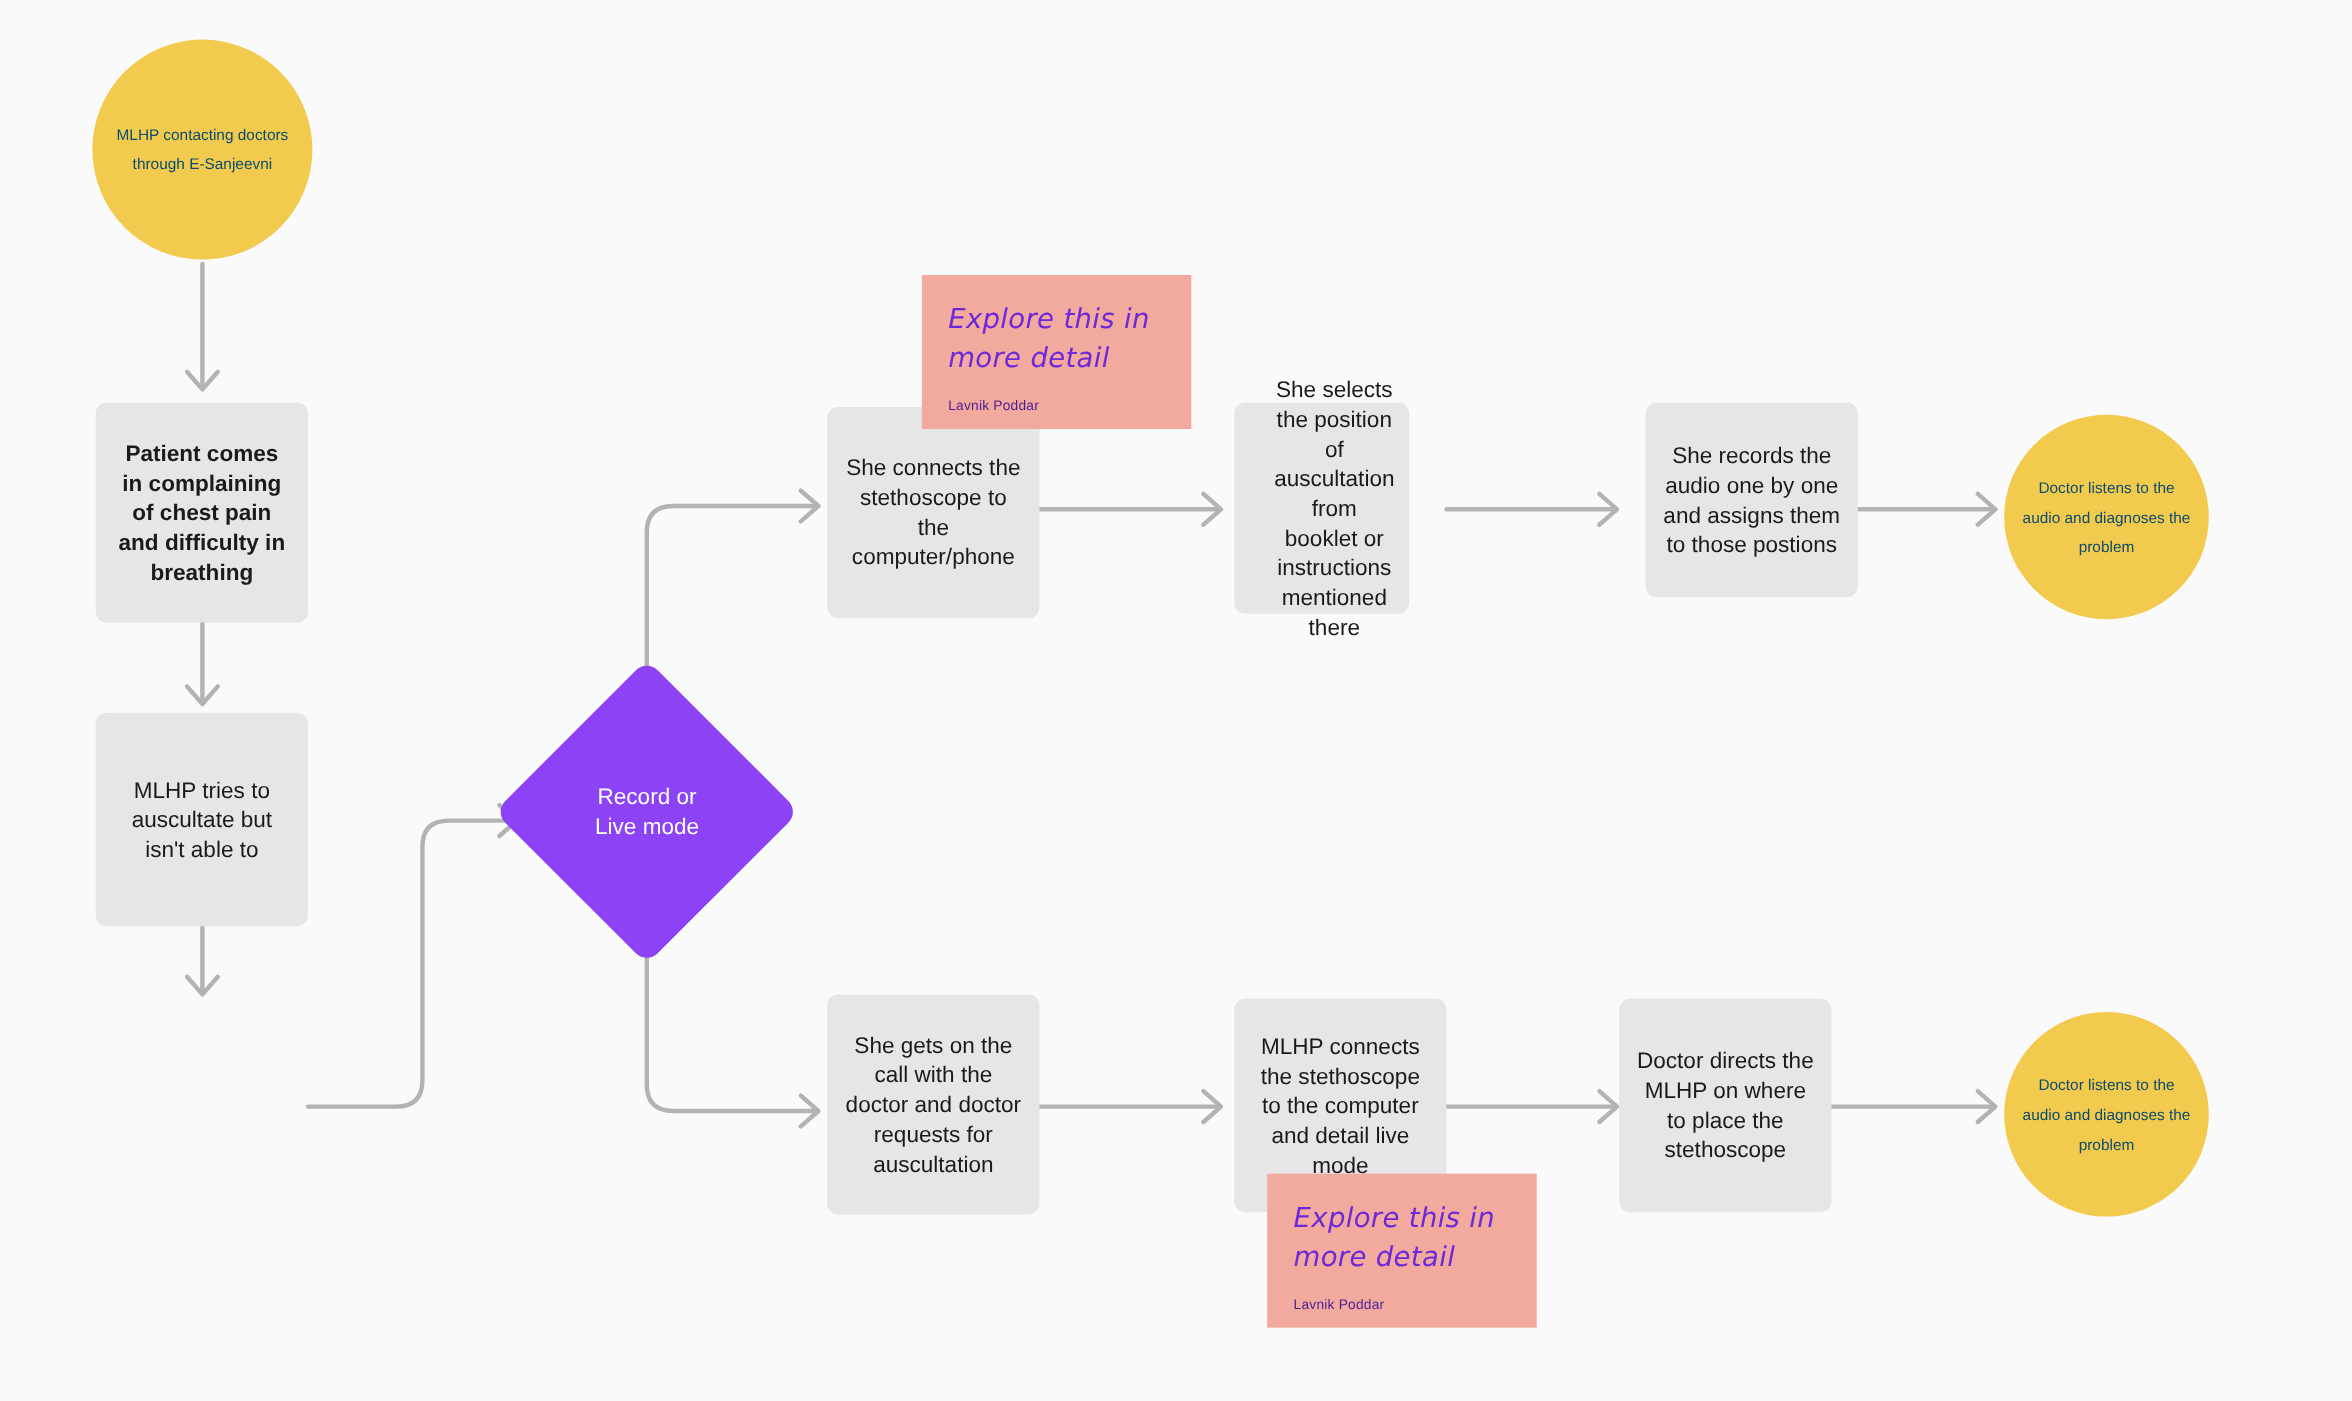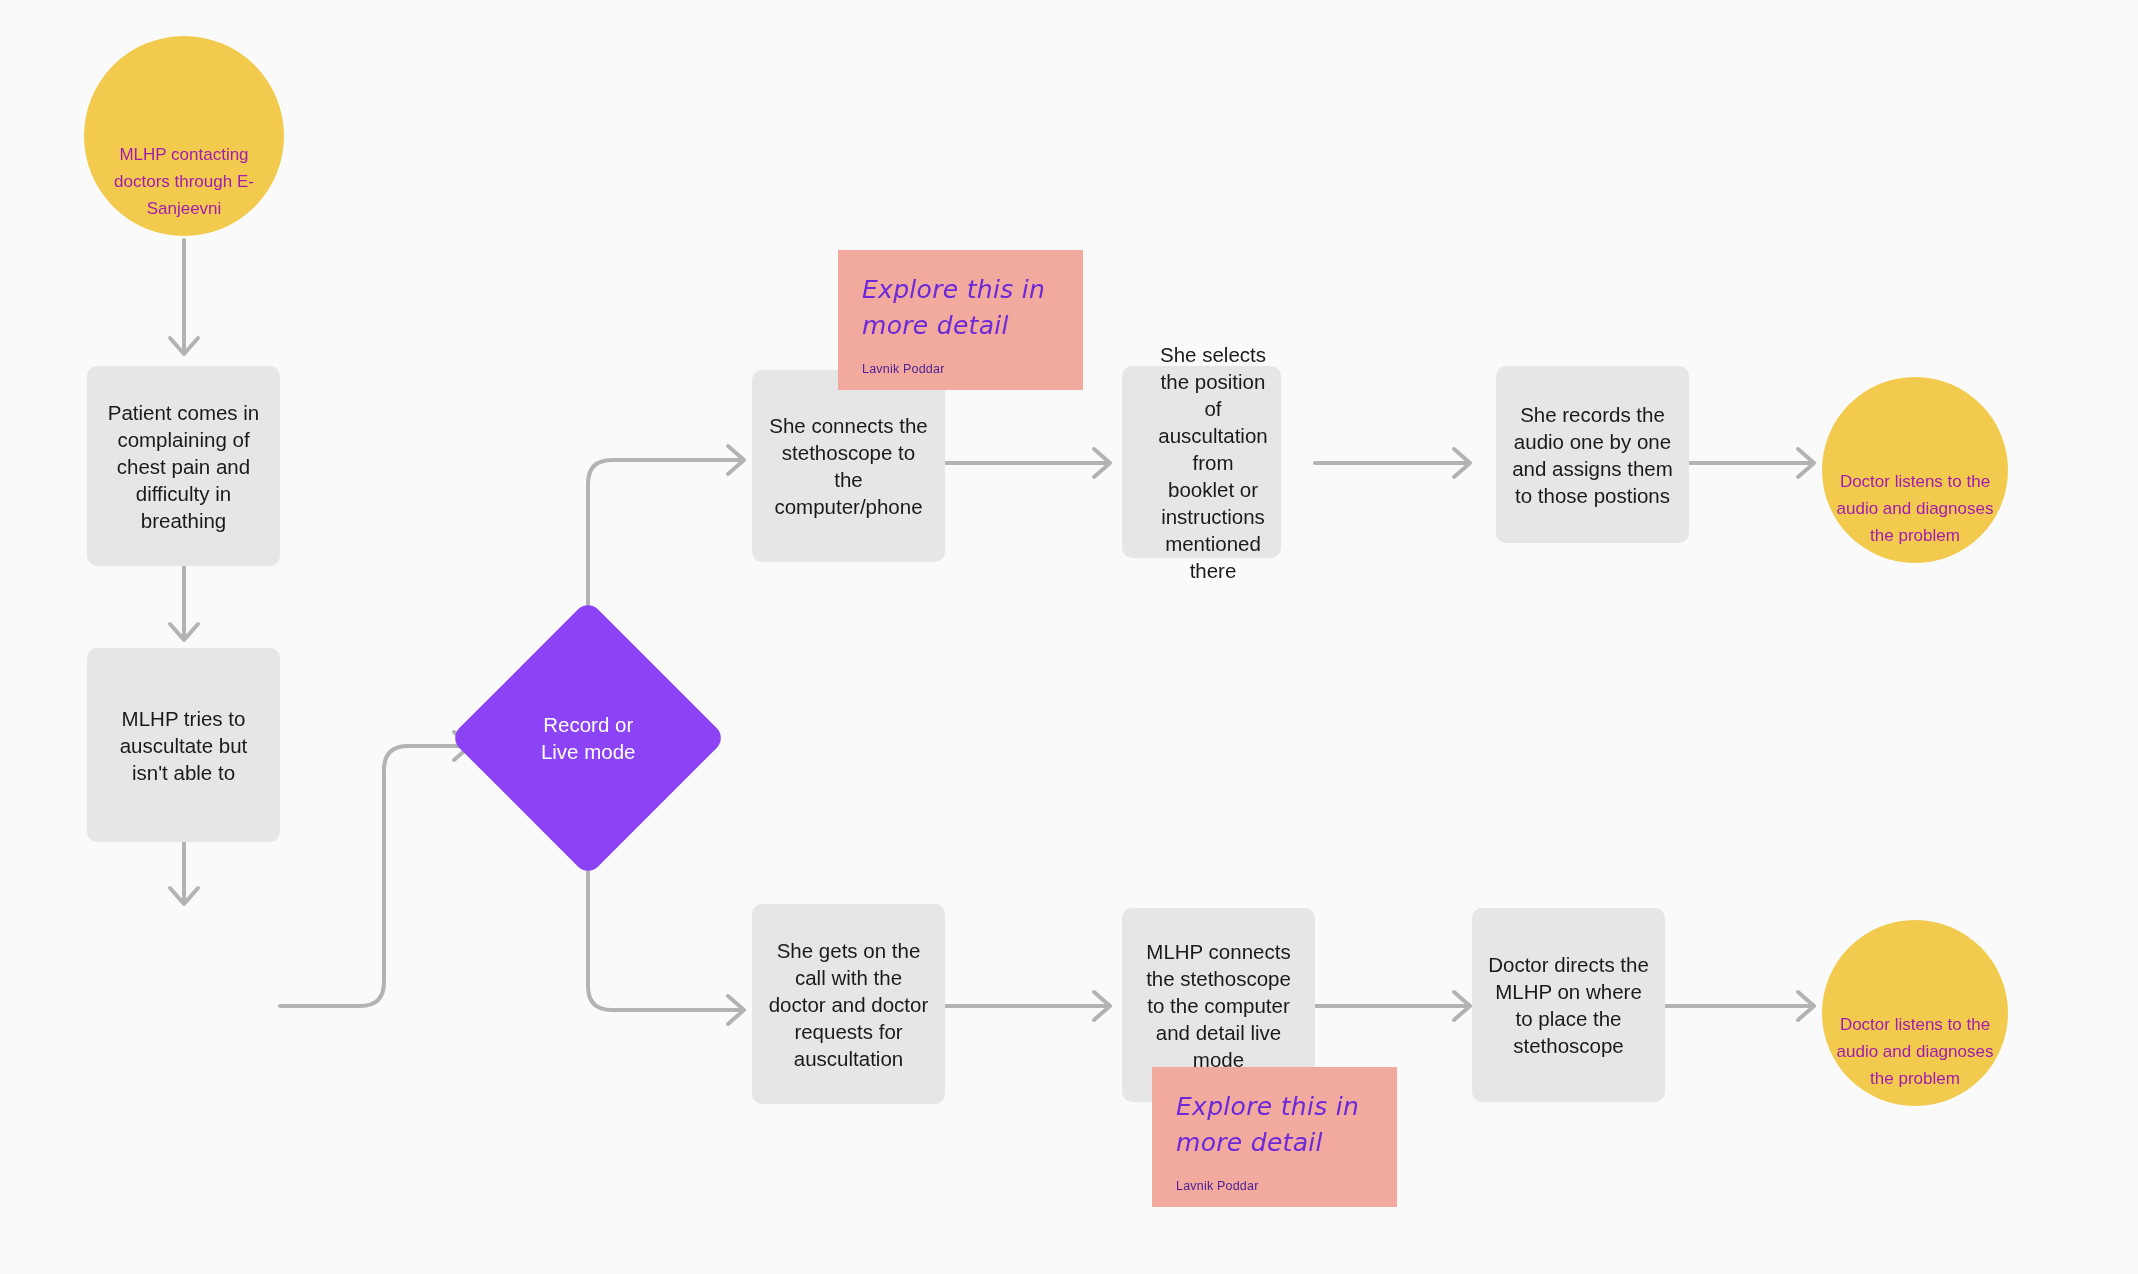--- a/index.html
+++ b/index.html
@@ -58,25 +58,24 @@
     border-radius: 10px;
     color: #1a1a1a;
     font-size: 20.5px;
     line-height: 27px;
     padding: 10px 16px;
   }
 
   .node-terminator {
     background: #f2cb4e;
     border-radius: 50%;
-    color: #a21caf;
-    font-size: 17px;
+    color: #0c4a6e;
+    font-size: 14px;
     line-height: 27px;
     padding: 14px;
-    align-items: flex-end;
   }
 
   .node-decision {
     width: 196px;
     height: 196px;
     background: #8b43f5;
     border-radius: 14px;
     transform: rotate(45deg);
   }
   .node-decision .decision-label {
@@ -174,21 +173,21 @@
     <g>
       <path class="edge-path" d="M 1665 1006 L 1810 1006"></path>
       <path class="edge-head" d="M 1798 992 L 1814 1006 L 1798 1020"></path>
     </g>
   </svg>
 
   <div class="node node-terminator" style="left:84px; top:36px; width:200px; height:200px;">
     <span>MLHP contacting doctors through E-Sanjeevni</span>
   </div>
 
-  <div class="node node-process" style="left:87px; top:366px; width:193px; height:200px;">
+  <div class="node node-process" style="left:87px; top:366px; width:193px; height:200px;font-weight:bold;">
     <span>Patient comes in complaining of chest pain and difficulty in breathing</span>
   </div>
 
   <div class="node node-process" style="left:87px; top:648px; width:193px; height:194px;align-items:center;">
     <span>MLHP tries to auscultate but isn't able to</span>
   </div>
 
 
   <div class="node node-decision" style="left:490px; top:640px;">
     <div class="decision-label">

